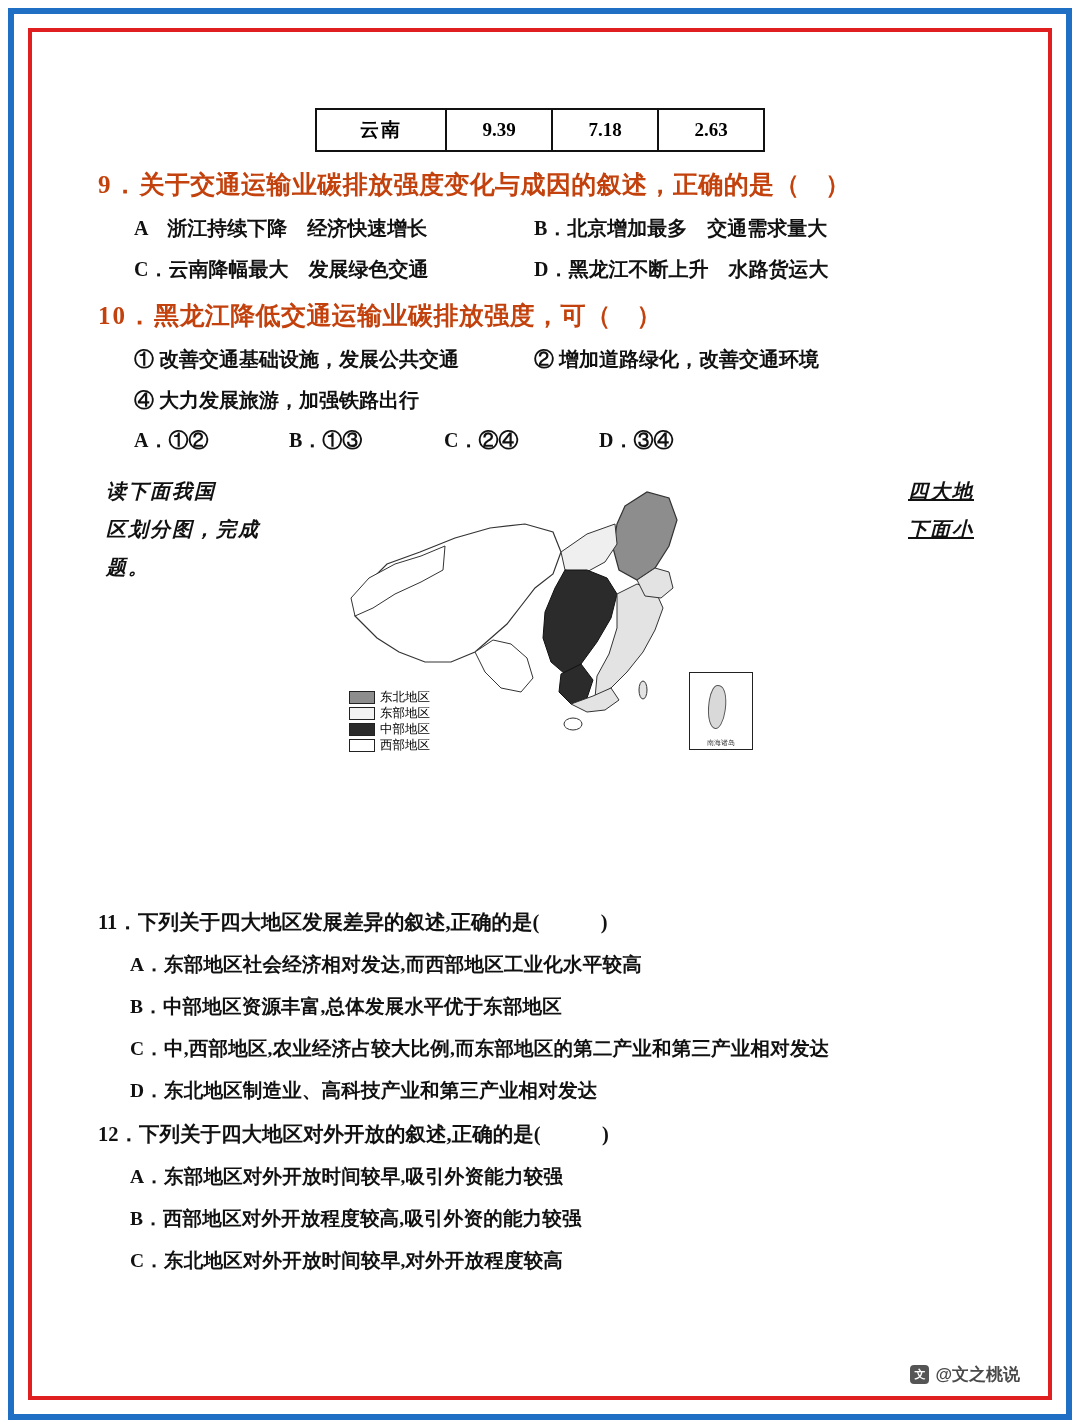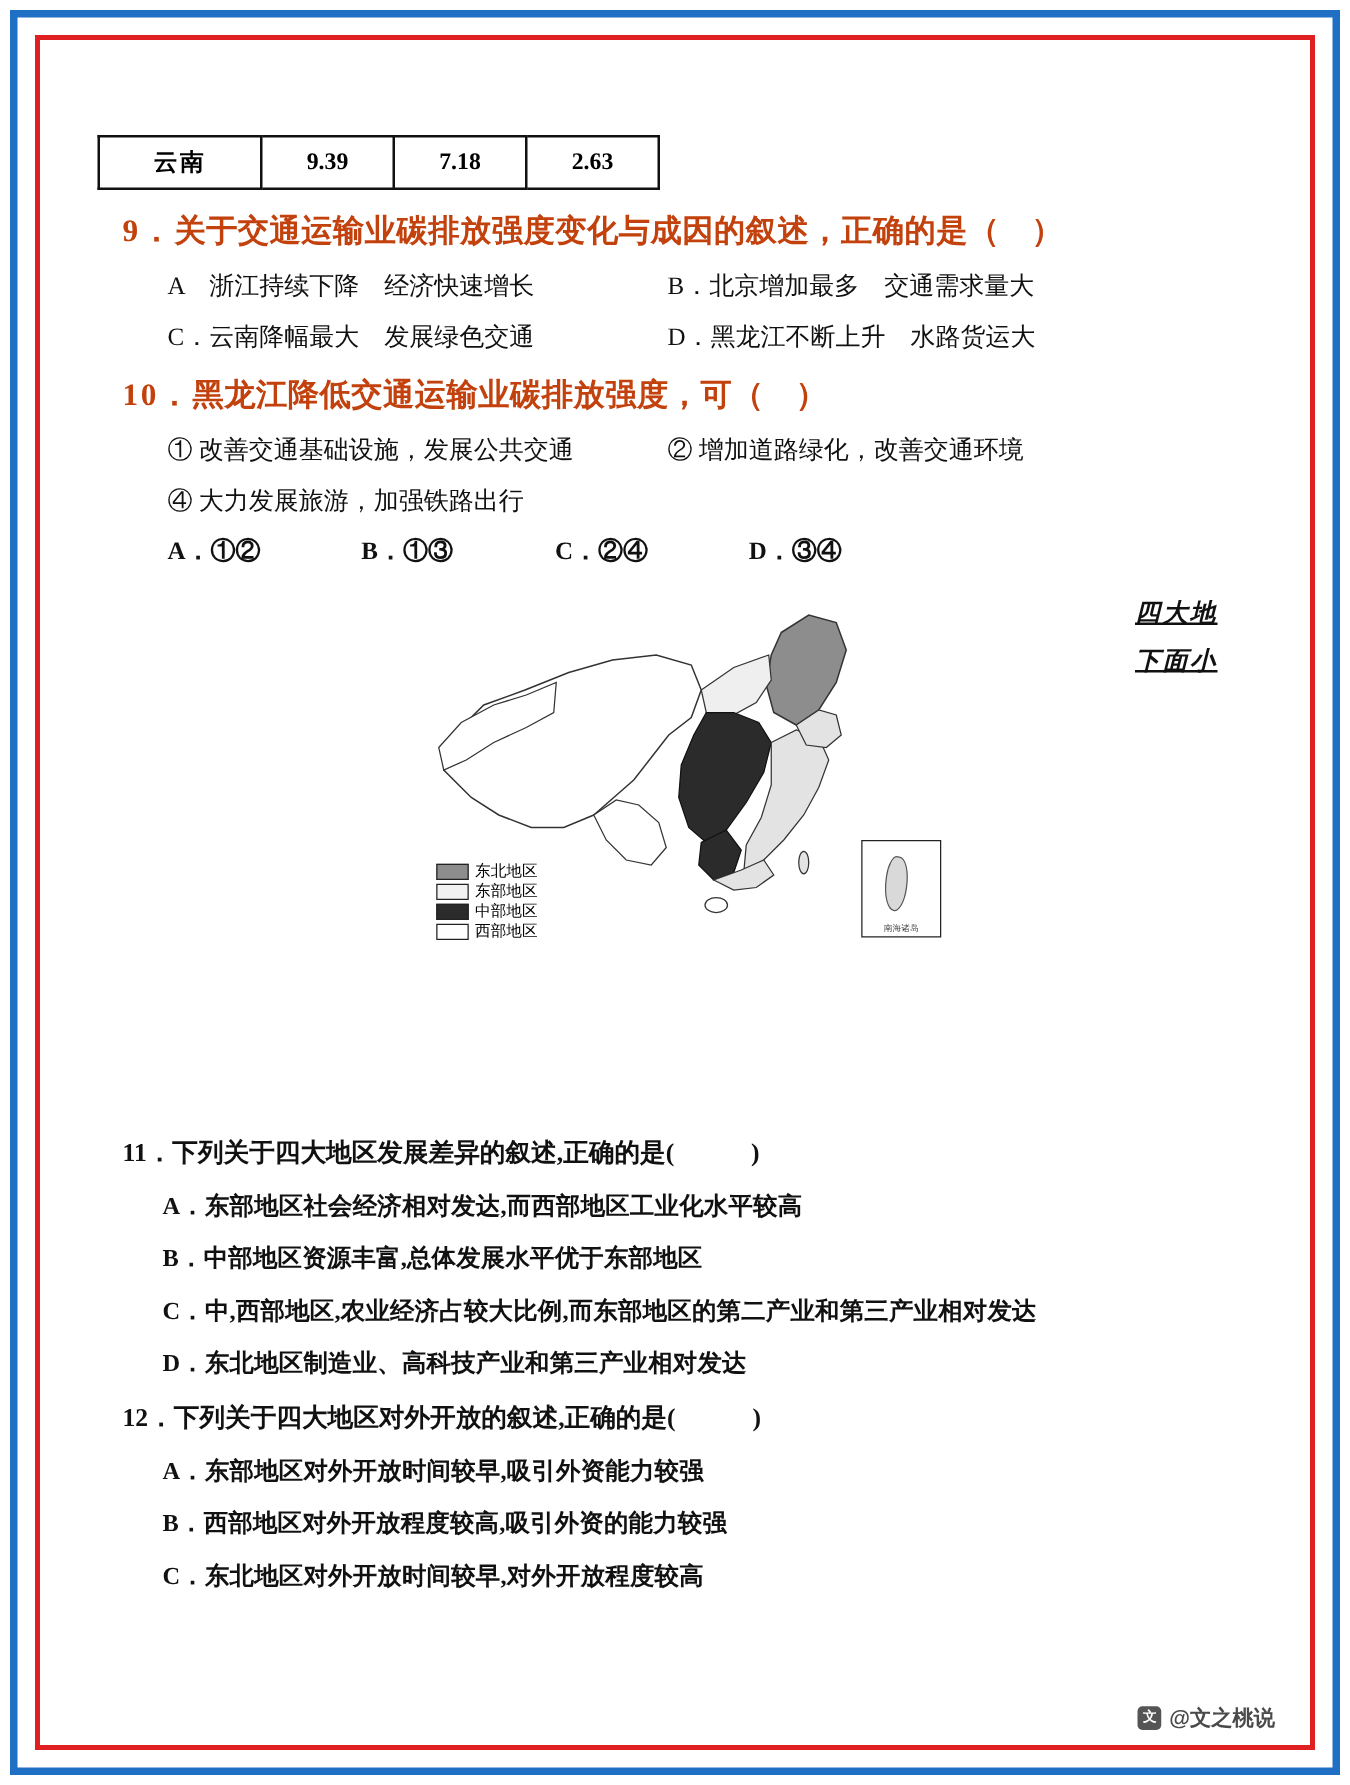--- a/index.html
+++ b/index.html
@@ -43,21 +43,21 @@
     bottom: 0;
     box-sizing: border-box;
     padding: 18px 46px 0 46px;
     background: #ffffff;
     overflow: hidden;
   }
 
   
   .table-wrap {
     display: flex;
-    justify-content: flex-start;
+    justify-content: center;
     margin-top: 58px;
   }
   table.score-table {
     border-collapse: collapse;
     font-size: 19px;
     font-weight: bold;
   }
   table.score-table td {
     border: 2px solid #111;
     text-align: center;
@@ -76,21 +76,21 @@
     letter-spacing: 0.4px;
     padding-left: 20px;
     color: #c2410c;
   }
   .q-stem .num { letter-spacing: 2px; }
   .opts-row {
     display: flex;
     padding-left: 56px;
     margin-top: 14px;
     font-size: 20px;
-    font-weight: normal;
+    font-weight: bold;
     color: #111;
   }
   .opts-row .opt {
     white-space: nowrap;
   }
   .two-col .opt:first-child { width: 400px; }
   .opts-grid {
     display: flex;
     padding-left: 56px;
     margin-top: 13px;
@@ -291,20 +291,25 @@
         </div>
         <div class="opts-grid">
           <span class="cell wide">A．①②</span>
           <span class="cell wide">B．①③</span>
           <span class="cell wide">C．②④</span>
           <span class="cell wide">D．③④</span>
         </div>
       </div>
 
       <div class="map-section">
+        <div class="passage-left">
+          <div>读下面我国</div>
+          <div>区划分图，完成</div>
+          <div>题。</div>
+        </div>
         <div class="passage-right">
           <div>四大地</div>
           <div>下面小</div>
         </div>
 
         <div class="map-figure">
           <svg viewBox="0 0 430 290" width="430" height="290">
 
             <path d="M30,150 L40,120 L62,98 L95,86 L130,72 L165,62 L200,58 L228,66 L236,86 L228,108
                      L210,122 L196,140 L182,158 L166,172 L150,186 L126,196 L100,196 L74,186 L52,172 Z" fill="#ffffff" stroke="#333" stroke-width="1.2"></path>

